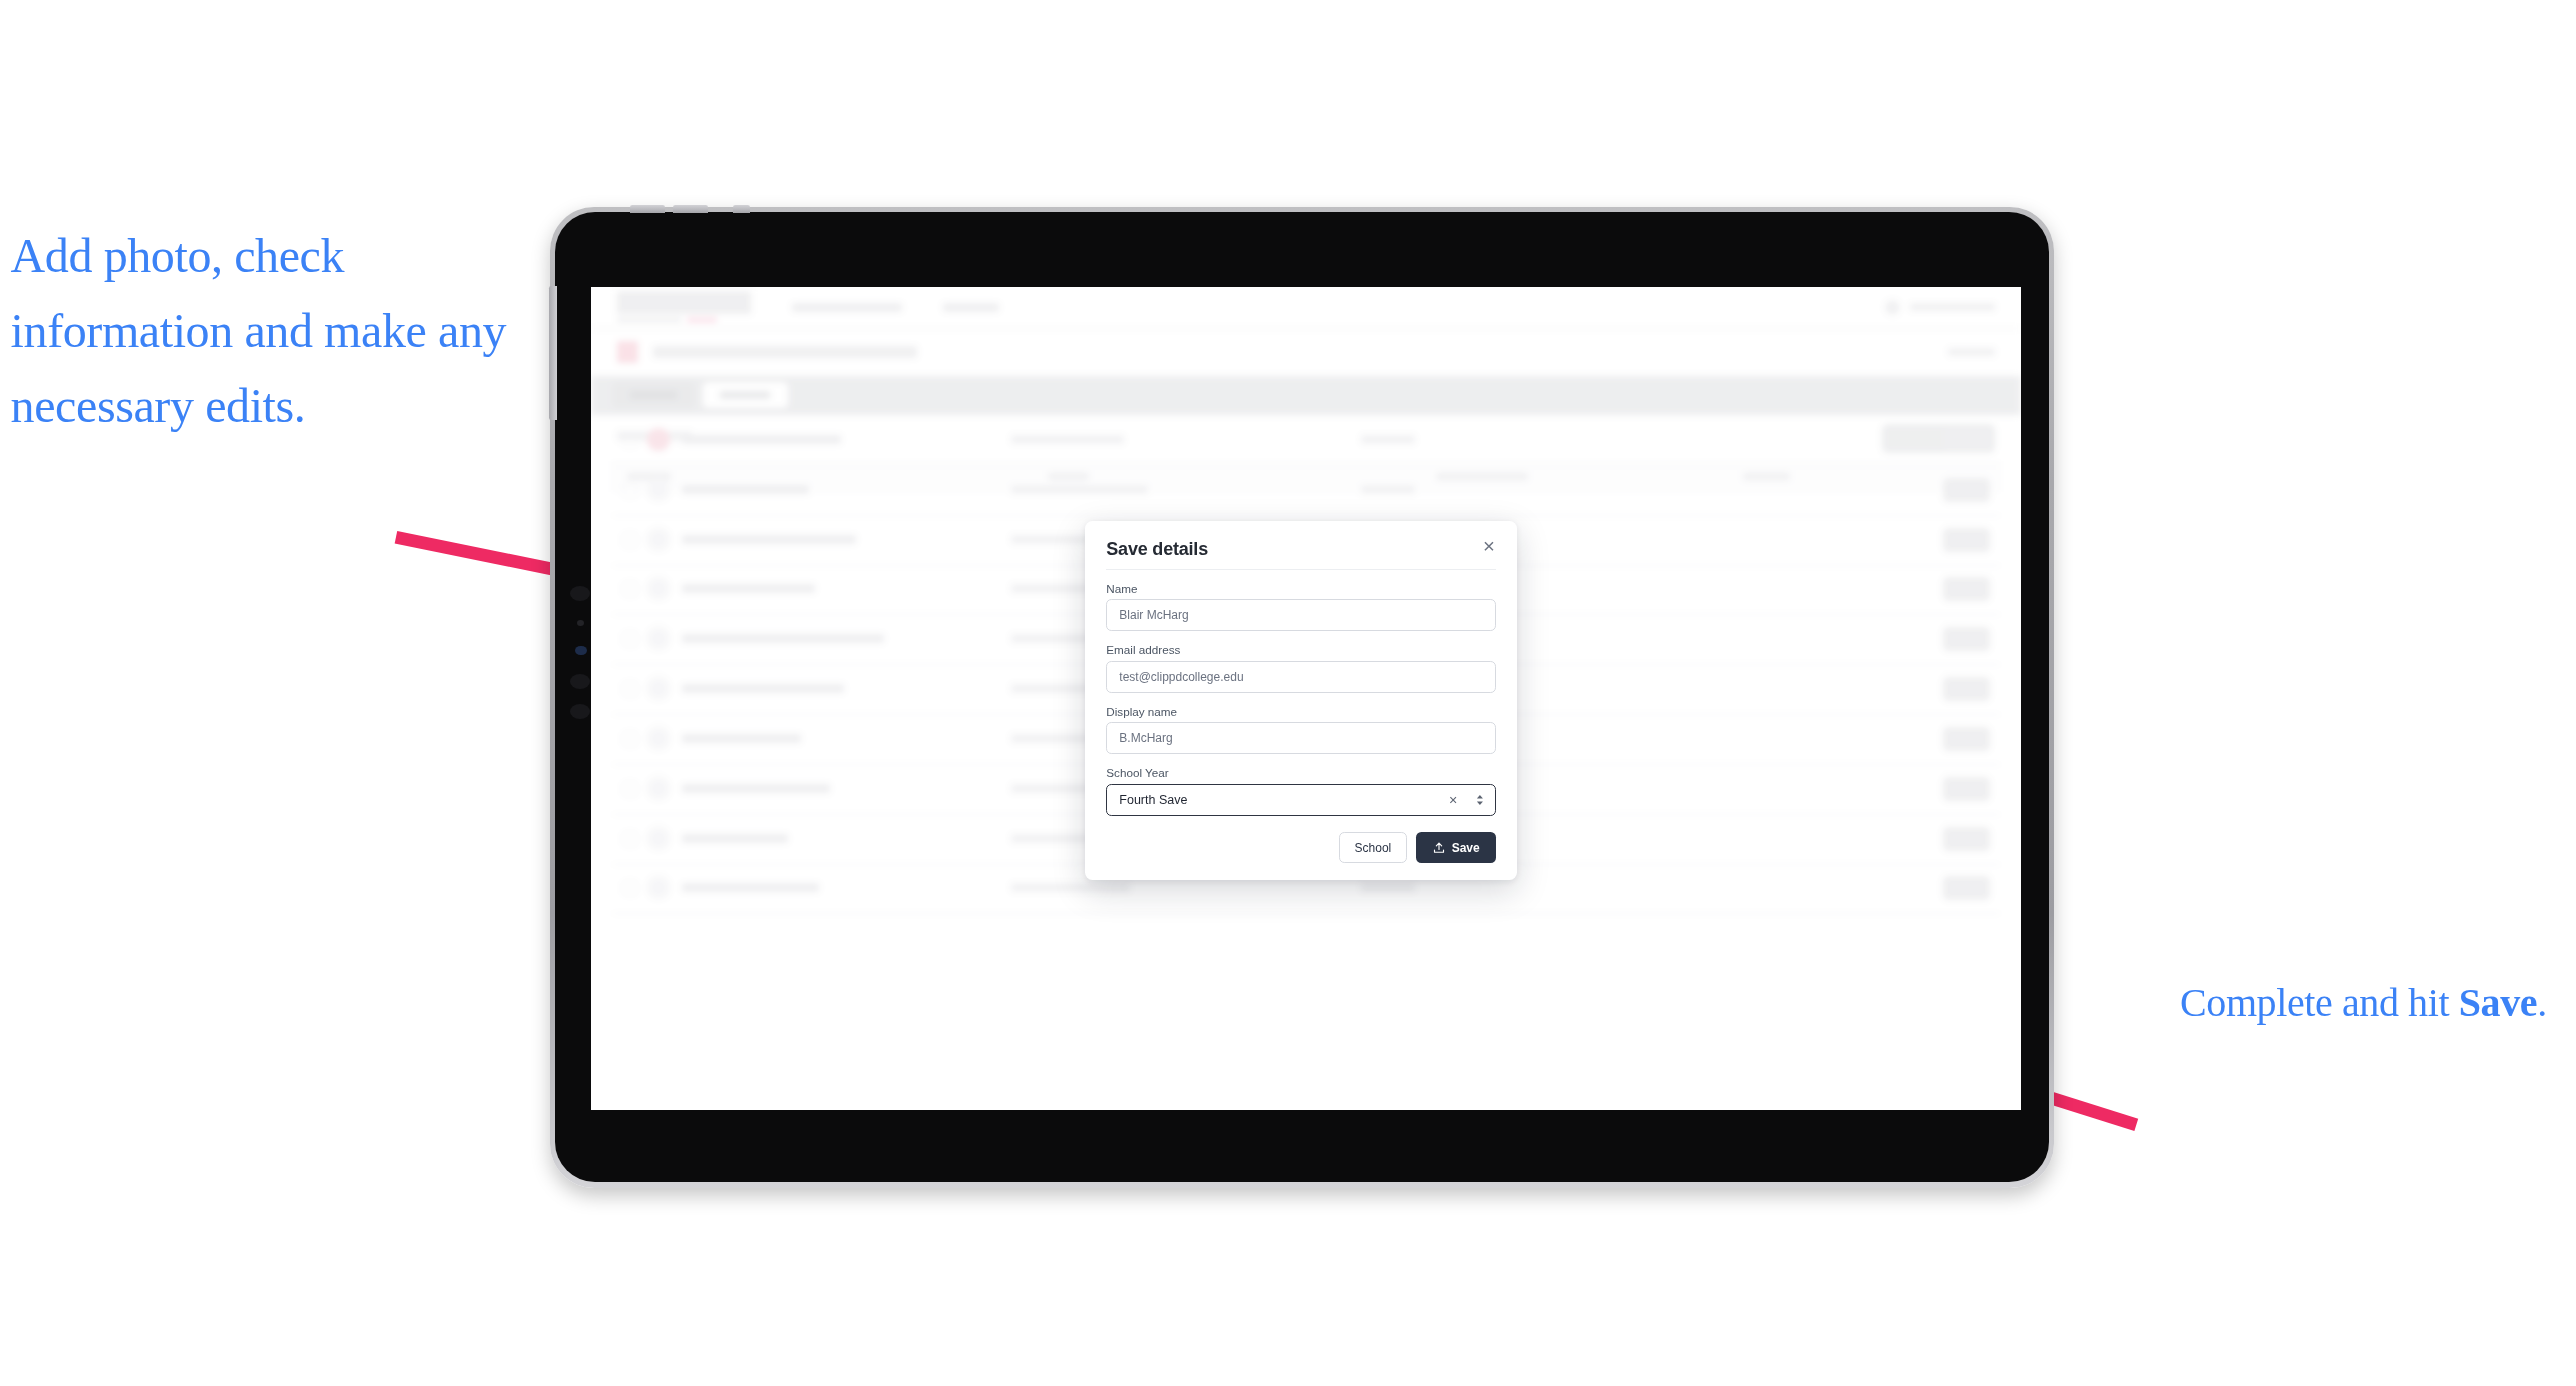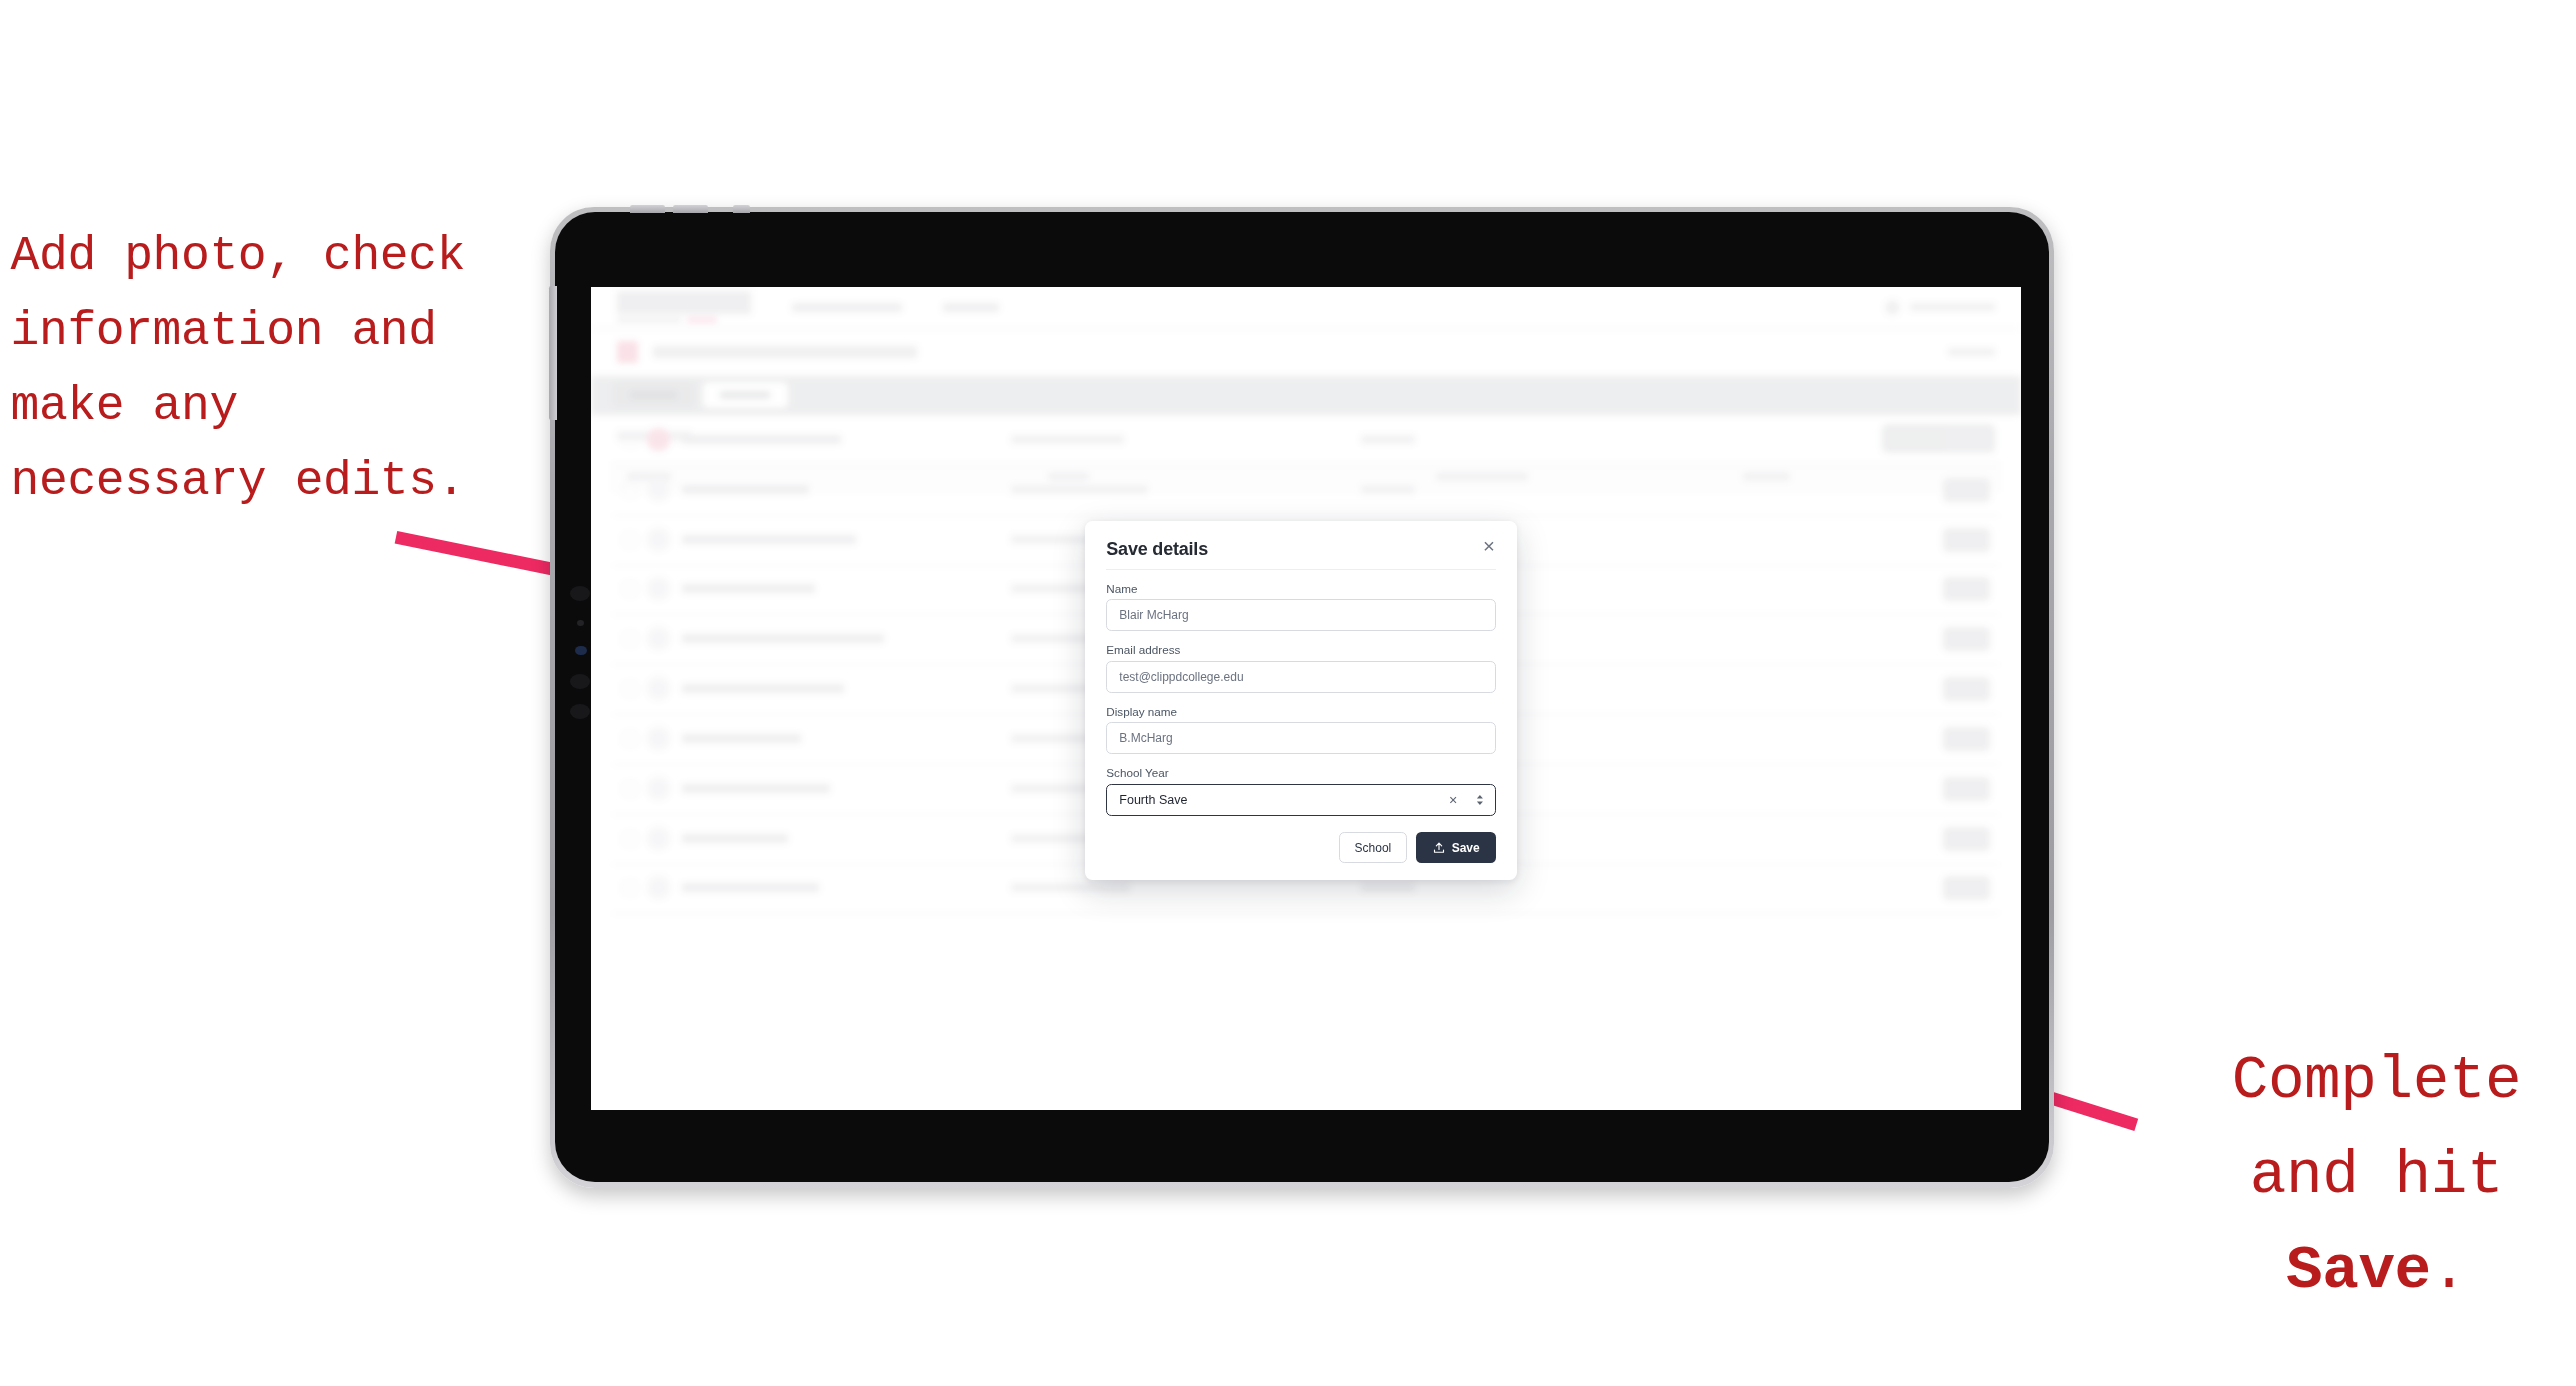--- a/index.html
+++ b/index.html
@@ -13,39 +13,38 @@
     height: 1386px;
     position: relative;
     overflow: hidden;
     font-family: "Liberation Sans", sans-serif;
     -webkit-font-smoothing: antialiased;
   }
 
   
   .callout {
     position: absolute;
-    color: #b91c1c;
-    font-family: Liberation Mono, monospace;
+    color: #3b82f6;
+    font-family: Liberation Serif, serif;
     font-weight: 400;
     letter-spacing: -0.4px;
   }
   #callout-left {
     left: 10.6px;
     top: 219px;
     width: 498px;
     font-size: 48px;
     line-height: 1.56;
   }
   #callout-right {
     left: 2180px;
-    top: 1033px;
+    top: 972px;
     width: 393px;
-    font-size: 61px;
+    font-size: 40px;
     line-height: 1.56;
-    text-align: center;
   }
   #callout-right .strong { font-weight: 700; }
 
   
   .arrow-svg {
     position: absolute;
     pointer-events: none;
   }
   #arrow-left-wrap { left: 362px; top: 498px; width: 725px; height: 211px; }
   #arrow-right-wrap { left: 1480px; top: 876px; width: 679px; height: 264px; }

